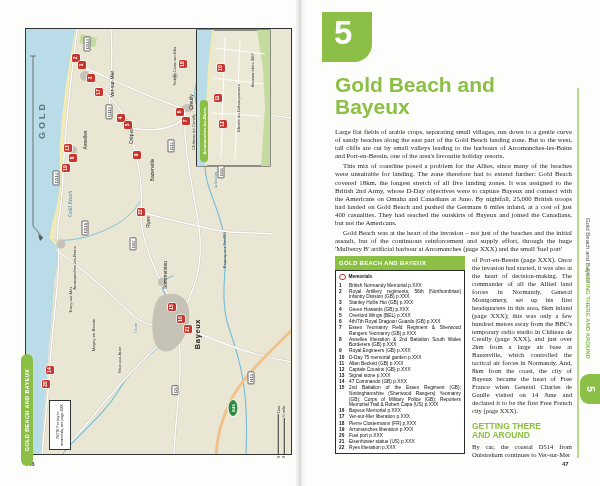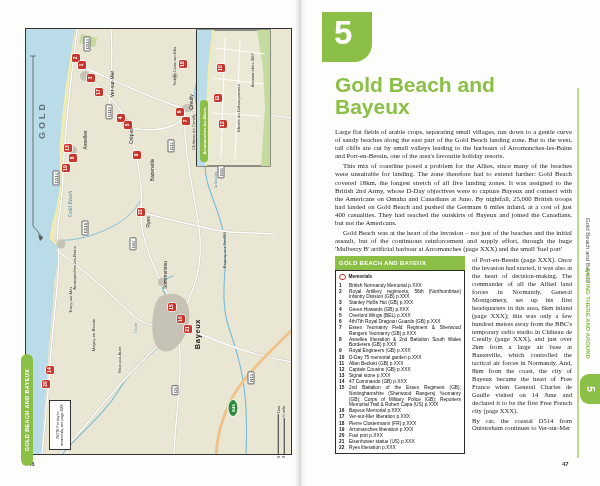--- a/index.html
+++ b/index.html
@@ -353,20 +353,24 @@
               </div>
               <div class="mi">
                 <span class="mn">22</span>
                 <span class="mt">Ryes liberation p.XXX</span>
               </div>
             </div>
         </div>
       </div>
       <div class="rightcol">
         <p>of Port-en-Bessin (page XXX). Once the invasion had started, it was also at the heart of decision-making. The commander of all the Allied land forces in Normandy, General Montgomery, set up his first headquarters in this area, 6km inland (page XXX); this was only a few hundred metres away from the BBC's temporary radio studio in Château de Creully (page XXX), and just over 2km from a large air base at Bazenville, which controlled the tactical air forces in Normandy. And, 8km from the coast, the city of Bayeux became the heart of Free France when General Charles de Gaulle visited on 14 June and declared it to be the first Free French city (page XXX).</p>
+        <div class="gt-head">
+          <div>GETTING THERE</div>
+          <div>AND AROUND</div>
+        </div>
         <p>By car, the coastal D514 from Ouistreham continues to Ver-sur-Mer</p>
       </div>
     </div>
   </div>
 
   <div class="edge-title">Gold Beach and Bayeux</div>
   <div class="edge-section">GETTING THERE AND AROUND</div>
   <div class="edge-tab">
     <span>5</span>
   </div>

